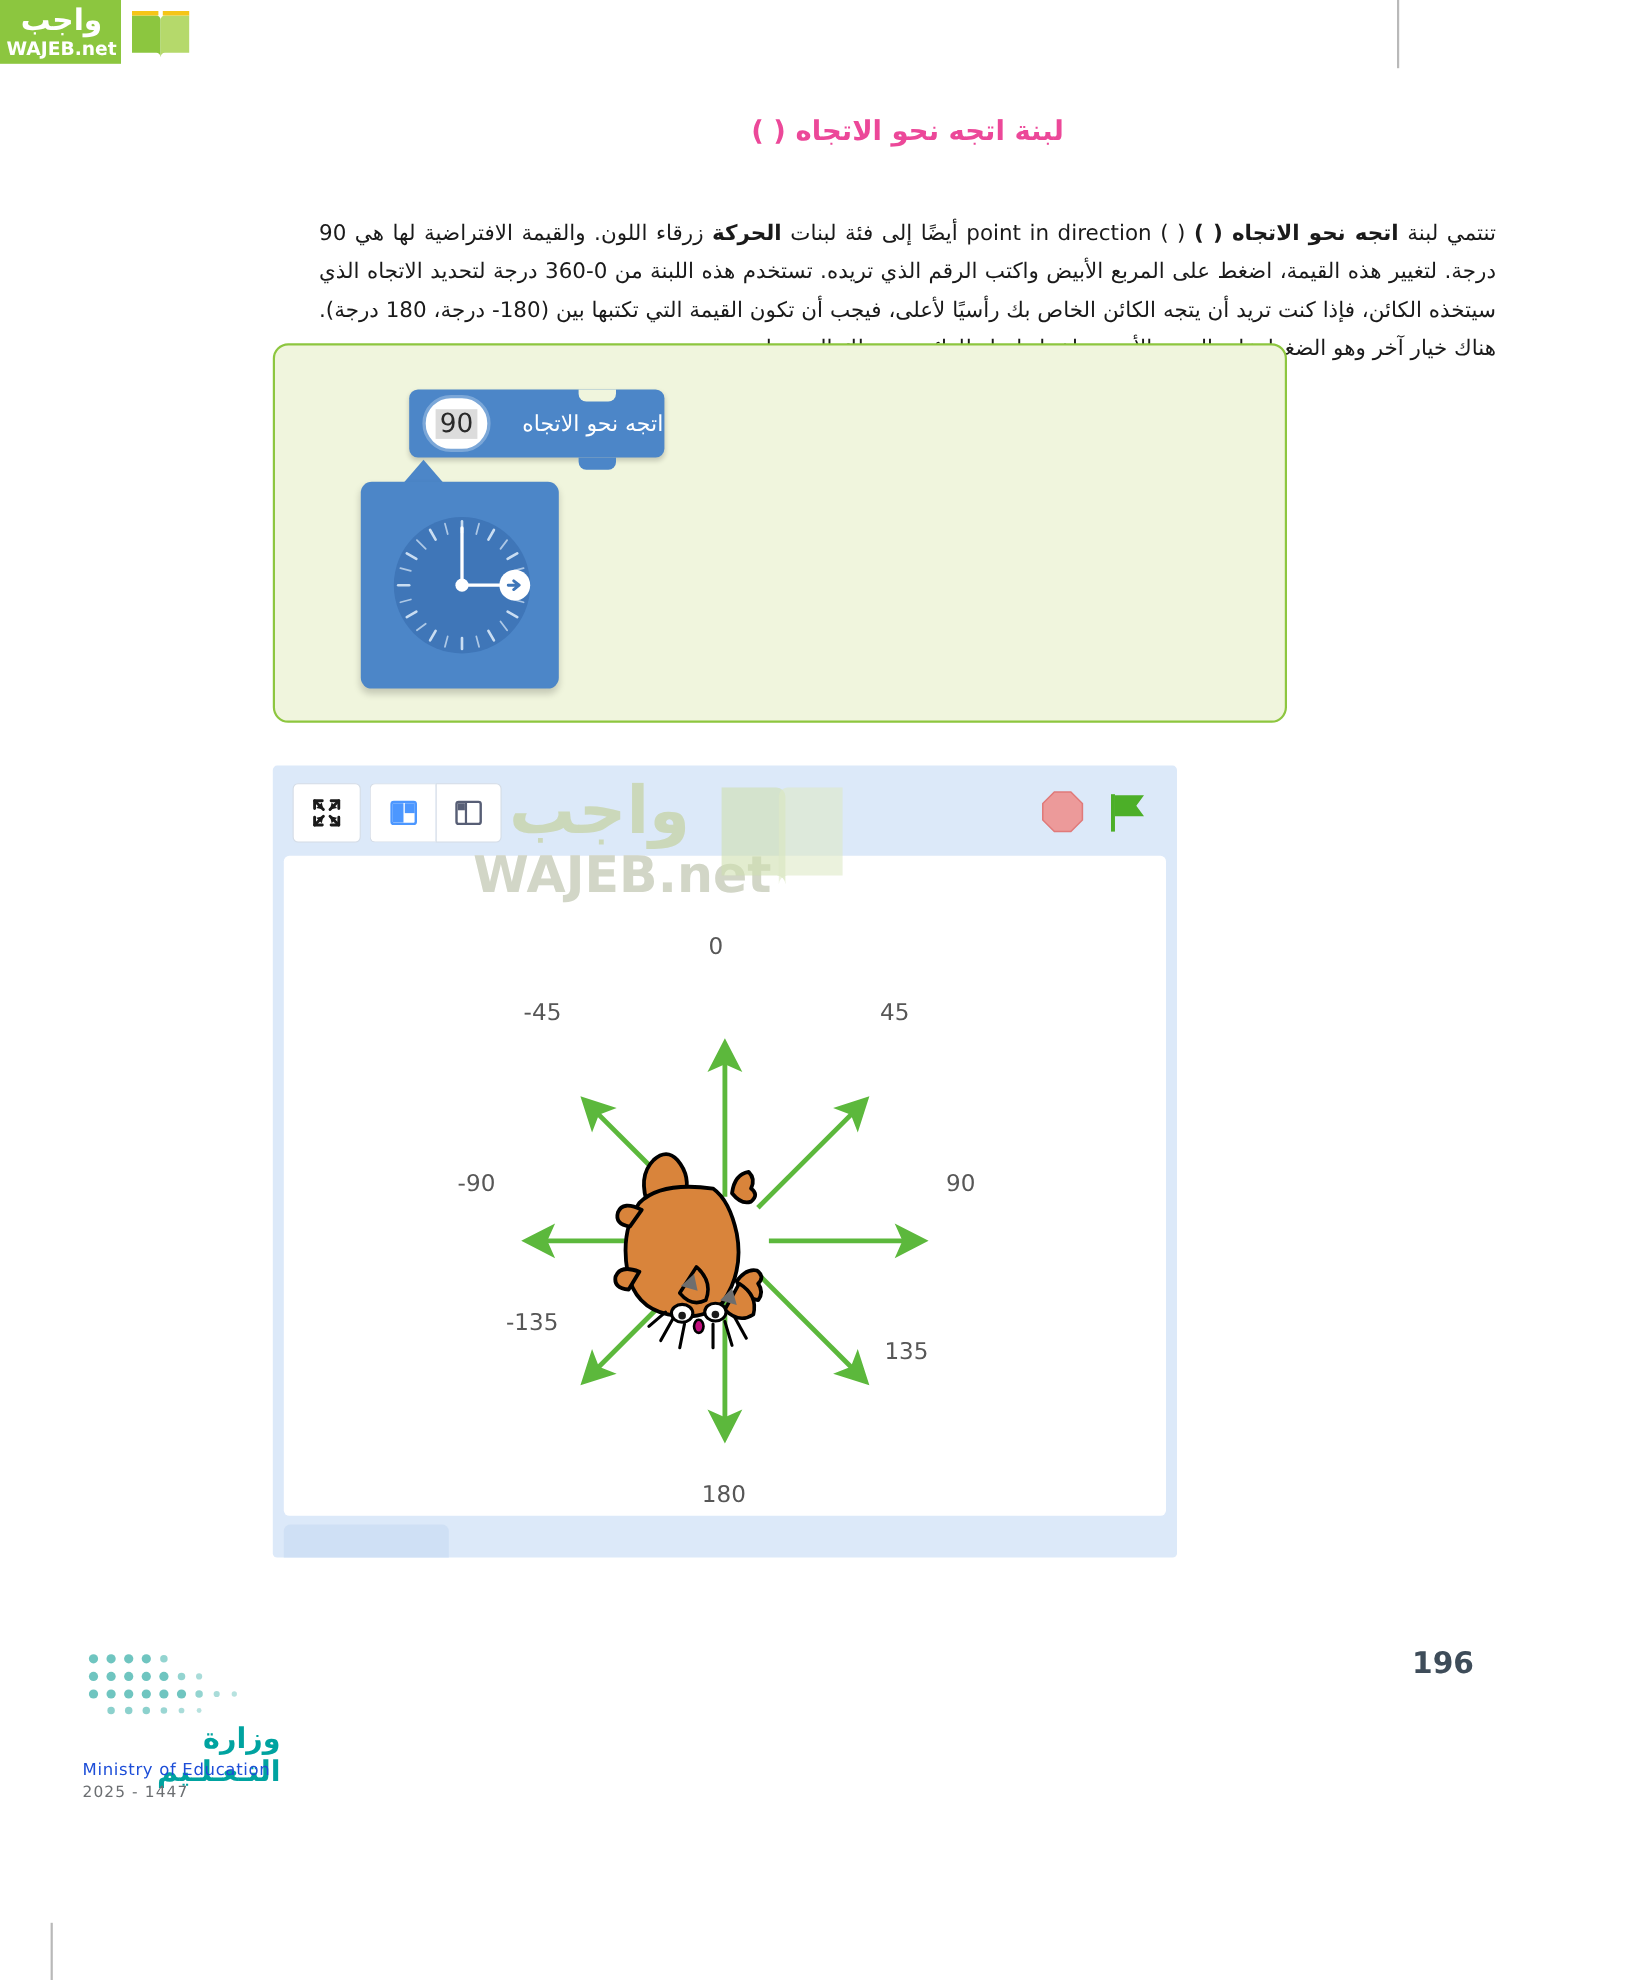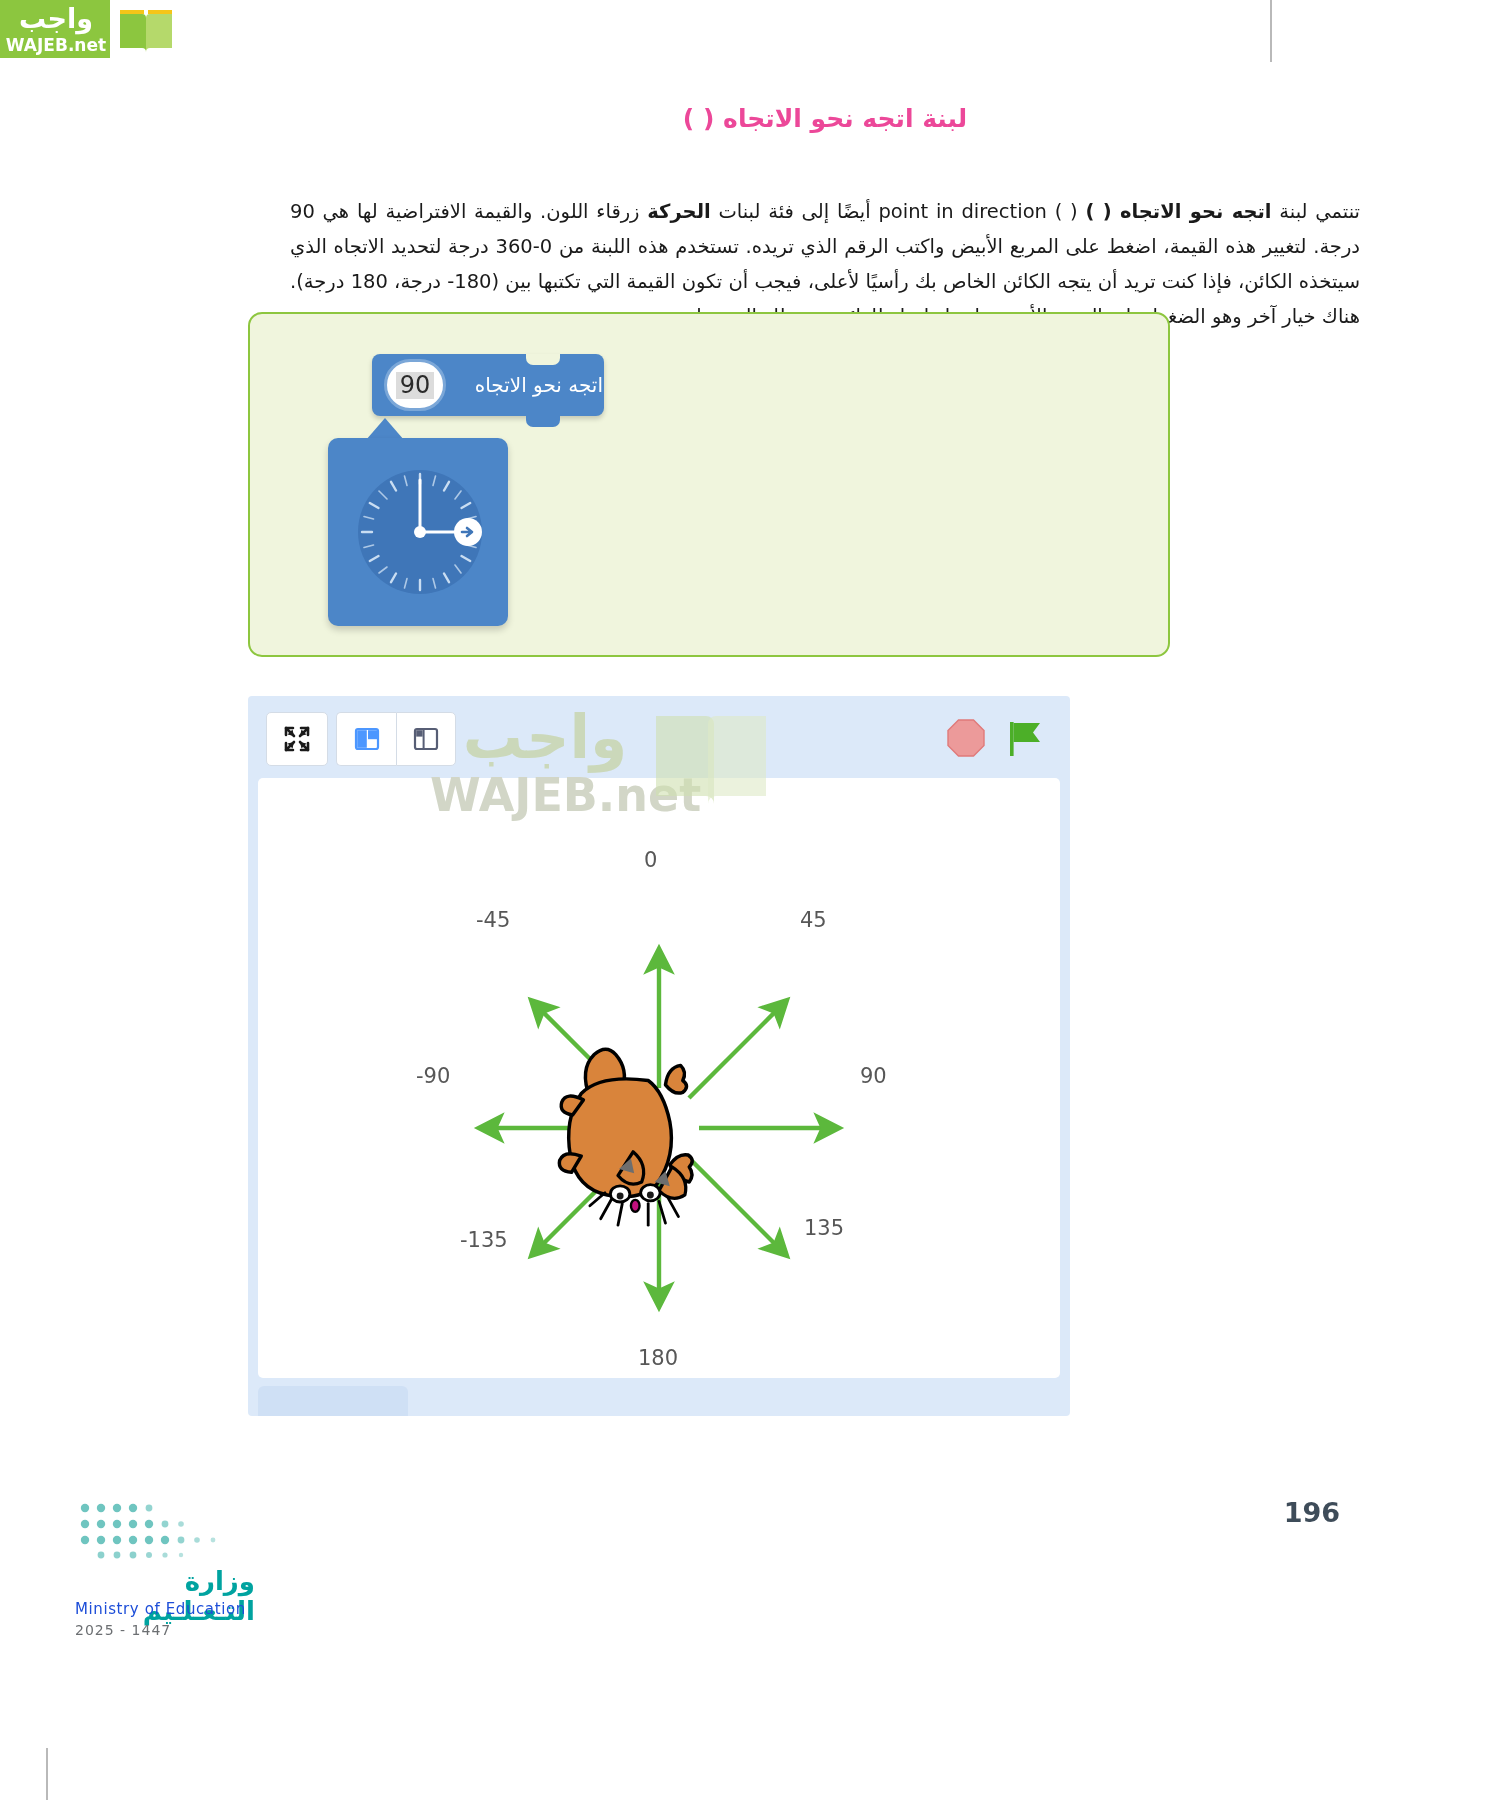--- a/index.html
+++ b/index.html
@@ -397,21 +397,21 @@
     </svg>
   </div>
 
   <div class="stage-footer"></div>
 
   <div class="dlabel" style="left:396px; top:152px;">0</div>
   <div class="dlabel" style="left:552px; top:212px;">45</div>
   <div class="dlabel" style="left:612px; top:368px;">90</div>
   <div class="dlabel" style="left:556px; top:520px;">135</div>
   <div class="dlabel" style="left:390px; top:605px;margin-top:45px;">180</div>
-  <div class="dlabel" style="left:212px; top:532px;text-align:right;">-135</div>
+  <div class="dlabel" style="left:212px; top:494px;text-align:right;">-135</div>
   <div class="dlabel" style="left:168px; top:368px;">-90</div>
   <div class="dlabel" style="left:228px; top:212px;">-45</div>
 </div>
 
 <div class="wm">
   <div class="wm-ar">واجب</div>
   <div class="wm-en">WAJEB.net</div>
   <svg class="wm-book" viewBox="0 0 118 105">
     <path d="M4 12 h50 a8 8 0 0 1 8 8 v80 a8 8 0 0 0 -8 -8 h-50 z" fill="#cfe0af" opacity=".6"></path>
     <path d="M114 12 h-50 a8 8 0 0 0 -8 8 v80 a8 8 0 0 1 8 -8 h50 z" fill="#ddeac6" opacity=".6"></path>

